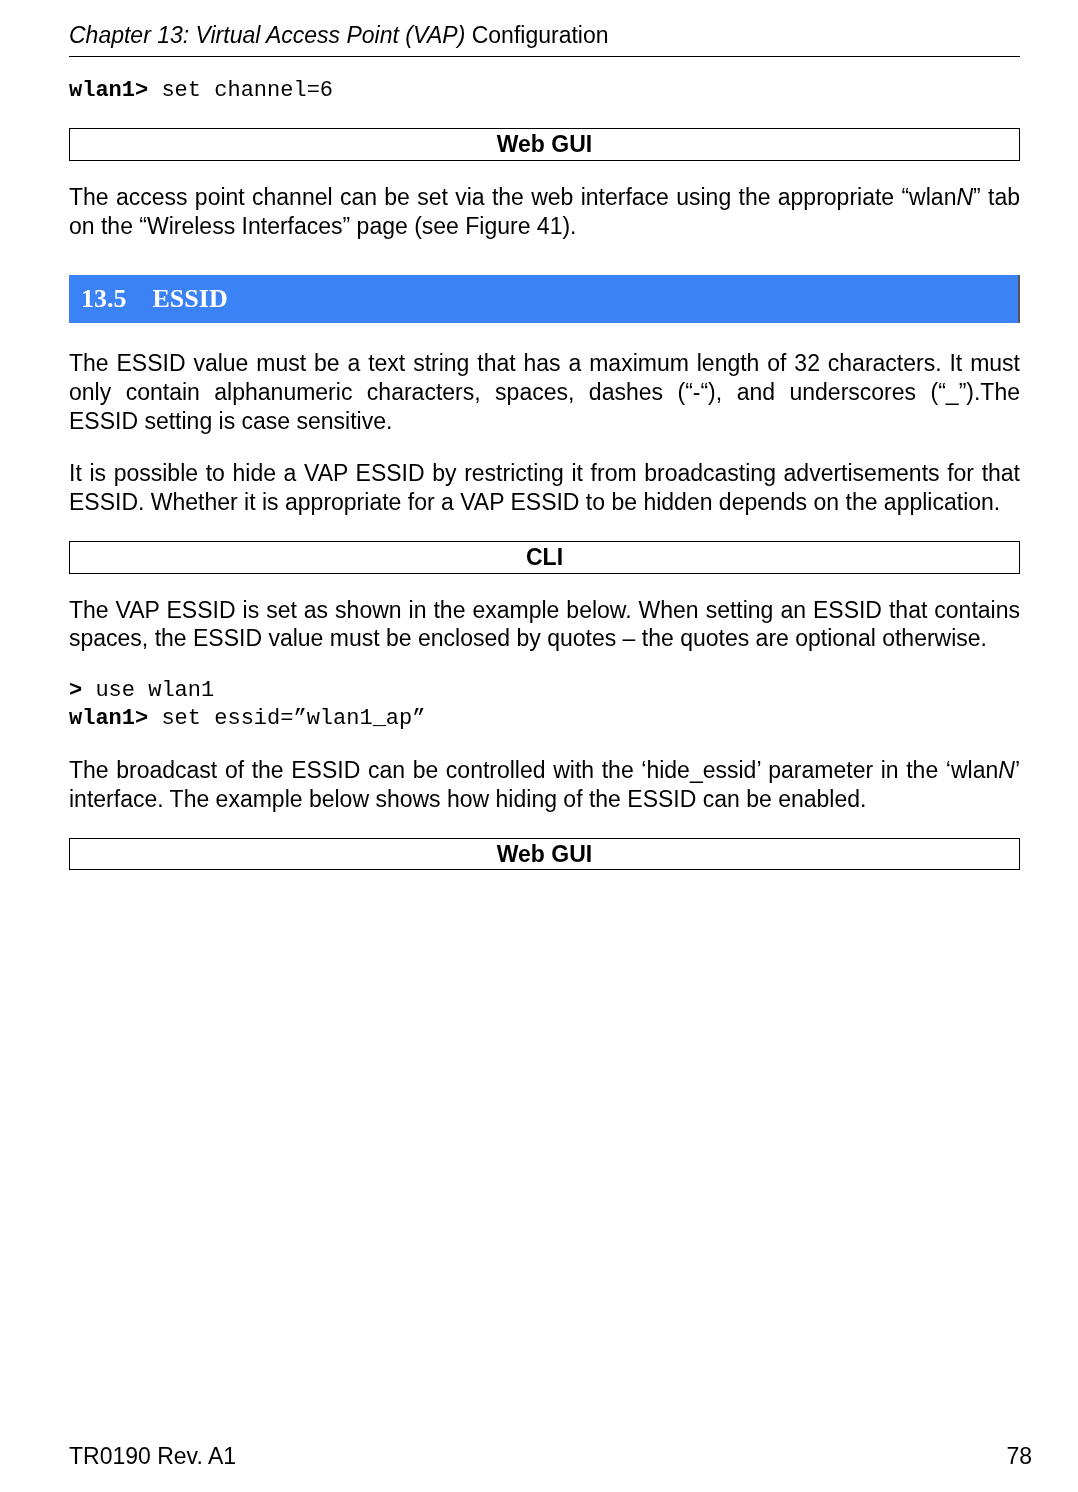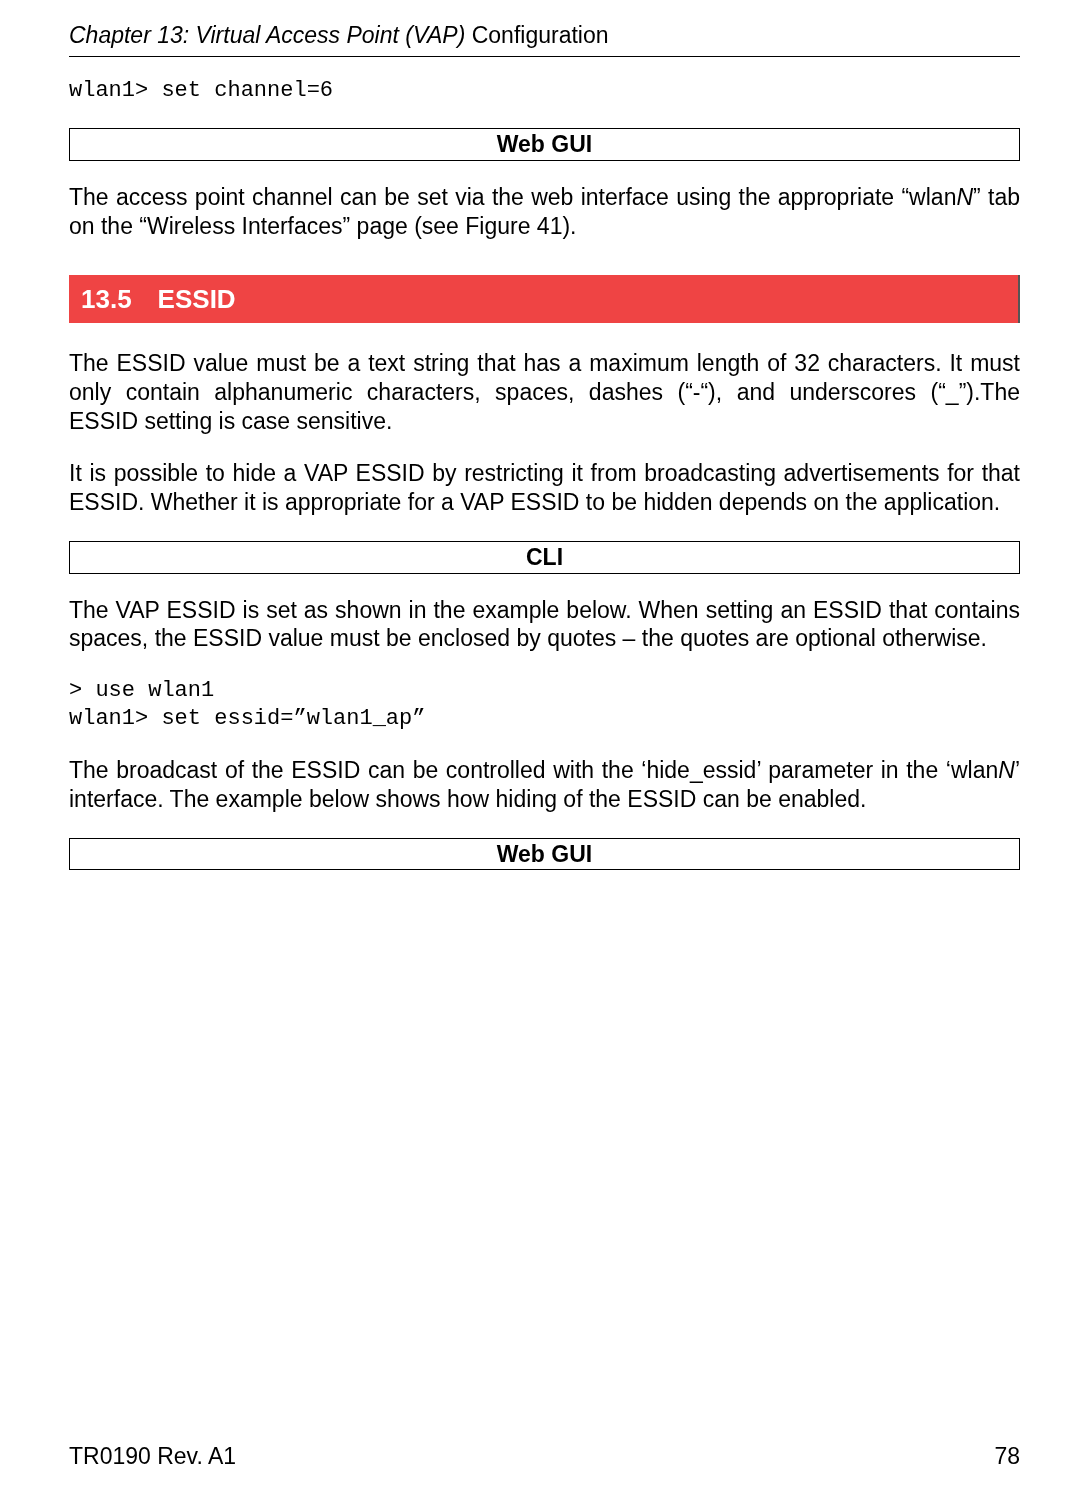--- a/index.html
+++ b/index.html
@@ -32,51 +32,52 @@
       border: none;
       border-top: 1.5px solid #000;
       margin: 0 0 20px 0;
     }
     .codeblock {
       font-family: "Courier New", Courier, monospace;
       font-size: 22px;
       white-space: pre;
       margin: 0 0 24px 0;
     }
-    .codeblock .bold { font-weight: normal; }
+    .codeblock .bold { font-weight: bold; }
     .boxed-header {
       border: 1.5px solid #000;
       text-align: center;
       font-weight: bold;
       font-size: 23px;
       padding: 1px 0 1px 0;
       margin: 0 0 22px 0;
     }
     .para {
       text-align: justify;
       margin: 0 0 24px 0;
     }
     .section-bar {
-      background: #ef4444;
+      background: #3b82f6;
       color: #fff;
       font-weight: bold;
       font-size: 26px;
       padding: 8px 10px 8px 12px;
       margin: 34px 0 26px 0;
       border-right: 2px solid #555;
       display: flex;
       gap: 26px;
+      font-family: Liberation Serif, serif;
     }
     .section-bar .num { }
     .italic-n { font-style: italic; }
     .footer {
       position: absolute;
       bottom: 21px;
       left: 58px;
-      right: 58px;
+      right: 46px;
       display: flex;
       justify-content: space-between;
       font-size: 23px;
     }
     .nowrapcode { white-space: nowrap; }
   </style>
 </head>
 <body>
 
 <div class="page">

